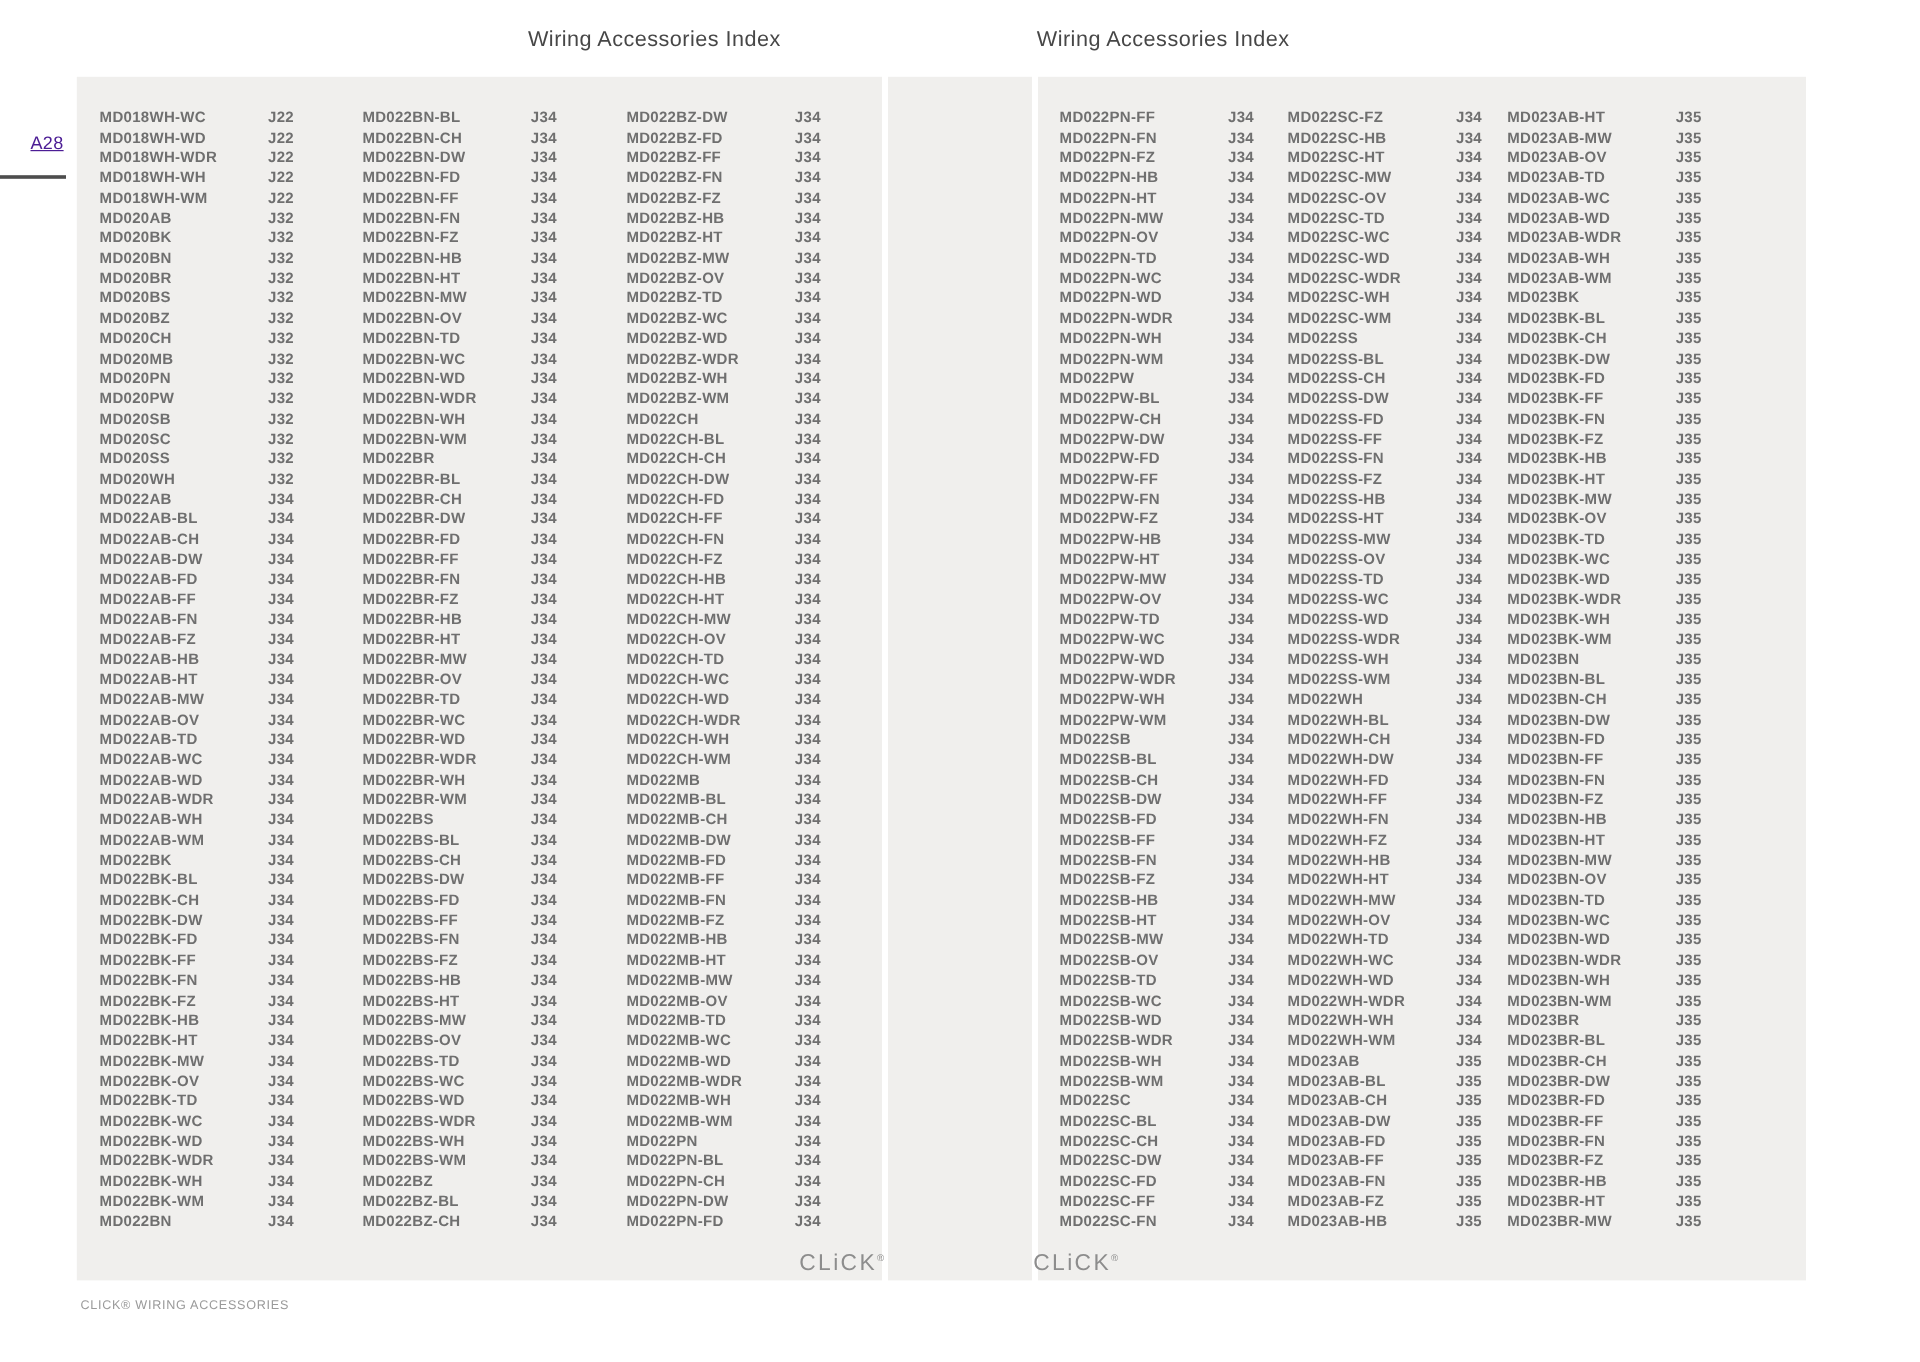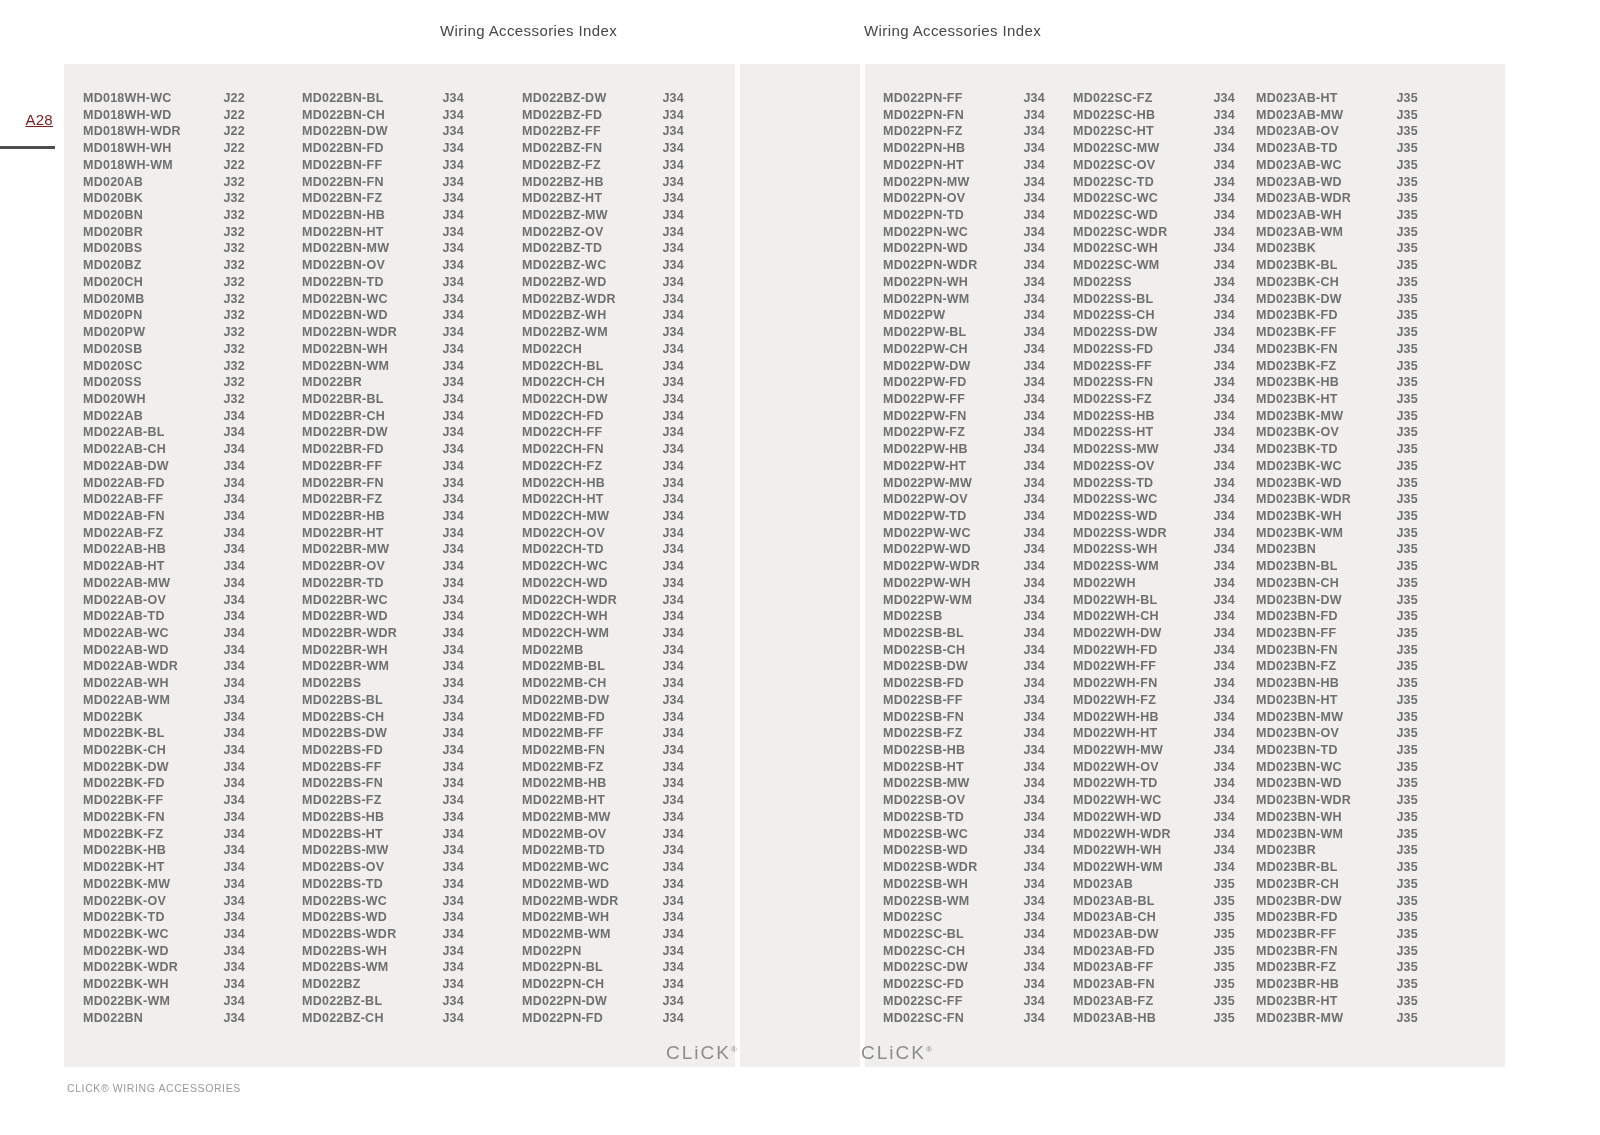--- a/index.html
+++ b/index.html
@@ -7,27 +7,27 @@
   body {
     width:1600px; height:1135px; position:relative; overflow:hidden;
     font-family:"Liberation Sans", sans-serif;
   }
   .panel { position:absolute; top:64px; height:1003px; background:#f0efed; }
   #panel-left  { left:64px;  width:671px; }
   #panel-mid   { left:740px; width:120px; }
   #panel-right { left:865px; width:640px; }
 
   .title {
-    position:absolute; top:22px; font-size:15px; font-weight:400;
+    position:absolute; top:22px; font-size:18px; font-weight:400;
     color:#474747; letter-spacing:0.4px; white-space:nowrap;
   }
   .t-left  { left:440px; }
   .t-right { left:864px; }
 
-  .tab { position:absolute; top:111px; font-size:15px; color:#7f1d1d; letter-spacing:0.3px;text-decoration:underline; }
+  .tab { position:absolute; top:111px; font-size:15px; color:#4c1d95; letter-spacing:0.3px;text-decoration:underline; }
   .tab-left  { left:0; width:55px; text-align:right; padding-right:2px; }
   .tab-right { left:1635px; width:57px; text-align:center; padding-left:2px; }
   .tabline { position:absolute; top:35px; height:3px; background:#4d4d4d; left:0; right:0; }
 
   .col {
     position:absolute; top:91px; width:162px;
     display:flex; flex-direction:column;font-weight:bold;
   }
   .row {
     display:flex; justify-content:space-between; align-items:baseline;

